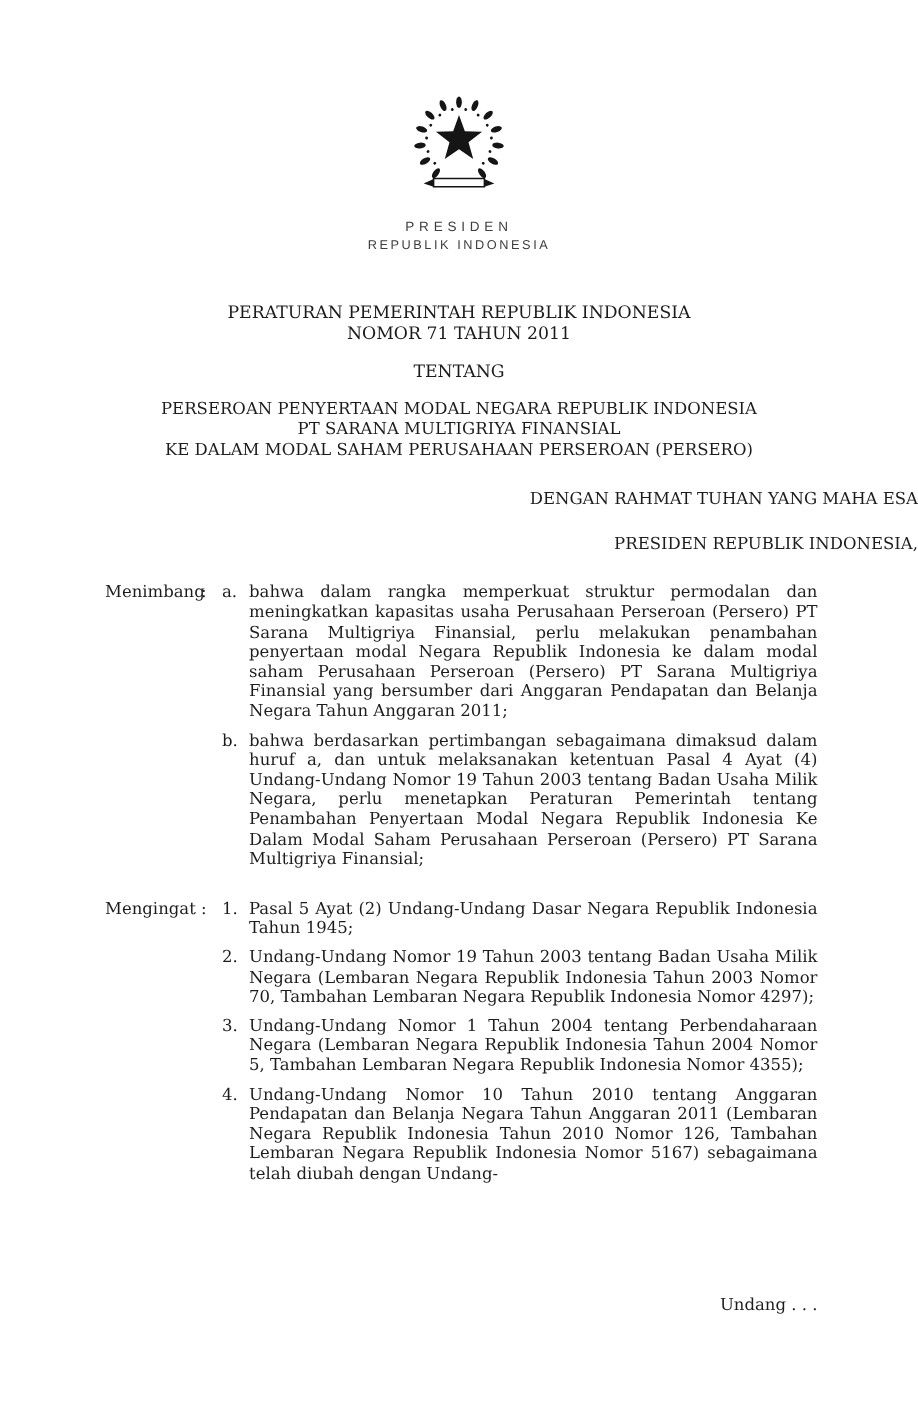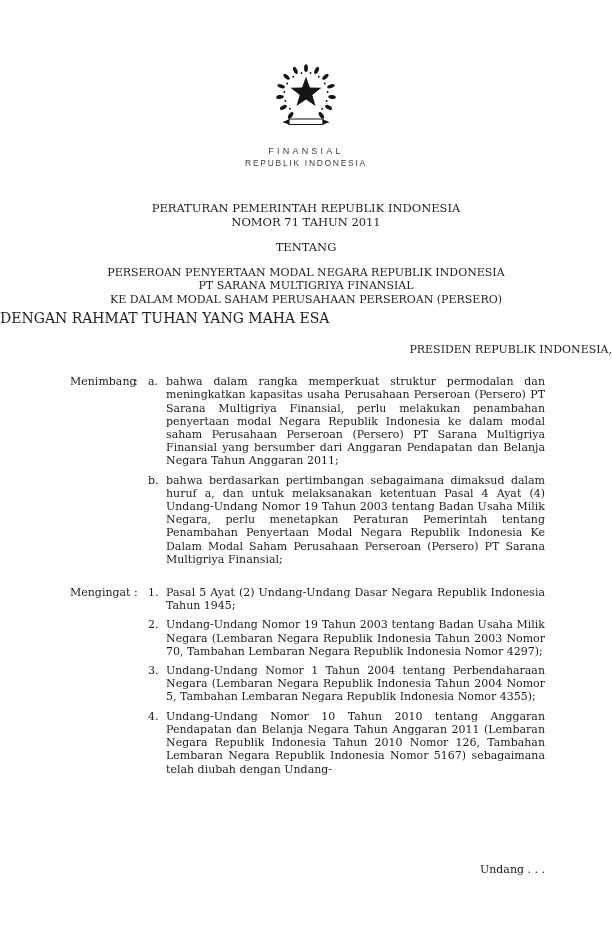--- a/index.html
+++ b/index.html
@@ -22,21 +22,21 @@
     color: #3d3d3d; margin-top: 5px;
   }
   .seal-republik {
     font-family: "Liberation Sans", sans-serif;
     font-size: 8.5px; letter-spacing: 1.7px;
     color: #3d3d3d; margin-top: 2px;
   }
   .doc-title { text-align: center; margin-top: 33px; font-size: 11.5px; line-height: 14px; }
   .tentang { text-align: center; margin-top: 11px; font-size: 11.5px; }
   .subject { text-align: center; margin-top: 12px; font-size: 11px; line-height: 13.4px; }
-  .rahmat { text-align: left; margin-top: 4px; font-size: 14px; }
+  .rahmat { text-align: right; margin-top: 20px; font-size: 11px; }
   .presiden-ri { text-align: right; margin-top: 17px; font-size: 11px; }
   .clause {
     display: flex;
     padding: 0 67px 0 70px;
     font-size: 11px;
     line-height: 13.2px;
   }
   .clause-menimbang { margin-top: 19px; }
   .clause-mengingat { margin-top: 20px; }
   .clause-label { width: 64px; flex: none; }
@@ -87,21 +87,21 @@
           <circle cx="50" cy="22.5" r="1.3" transform="rotate(-108 50 52)"></circle>
           <circle cx="50" cy="22.5" r="1.3" transform="rotate(132 50 52)"></circle>
           <circle cx="50" cy="22.5" r="1.3" transform="rotate(-132 50 52)"></circle>
           <polygon points="50,28 55.3,42.7 70.9,43.2 58.6,52.8 62.9,67.8 50,59 37.1,67.8 41.4,52.8 29.1,43.2 44.7,42.7"></polygon>
         </g>
         <path d="M27,85.5 L73,85.5 L73,93 L27,93 Z" fill="#ffffff" stroke="#151515" stroke-width="1.4"></path>
         <path d="M27,86 L18,90 L27,93 Z" fill="#151515"></path>
         <path d="M73,86 L82,90 L73,93 Z" fill="#151515"></path>
       </svg>
     </span>
-    <div class="seal-presiden">FINANSIAL</div>
+    <div class="seal-presiden">PRESIDEN</div>
     <div class="seal-republik">REPUBLIK INDONESIA</div>
   </div>
 
   <div class="doc-title">
     <div>PERATURAN PEMERINTAH REPUBLIK INDONESIA</div>
     <div>NOMOR 71 TAHUN 2011</div>
   </div>
 
   <div class="tentang">TENTANG</div>
 

